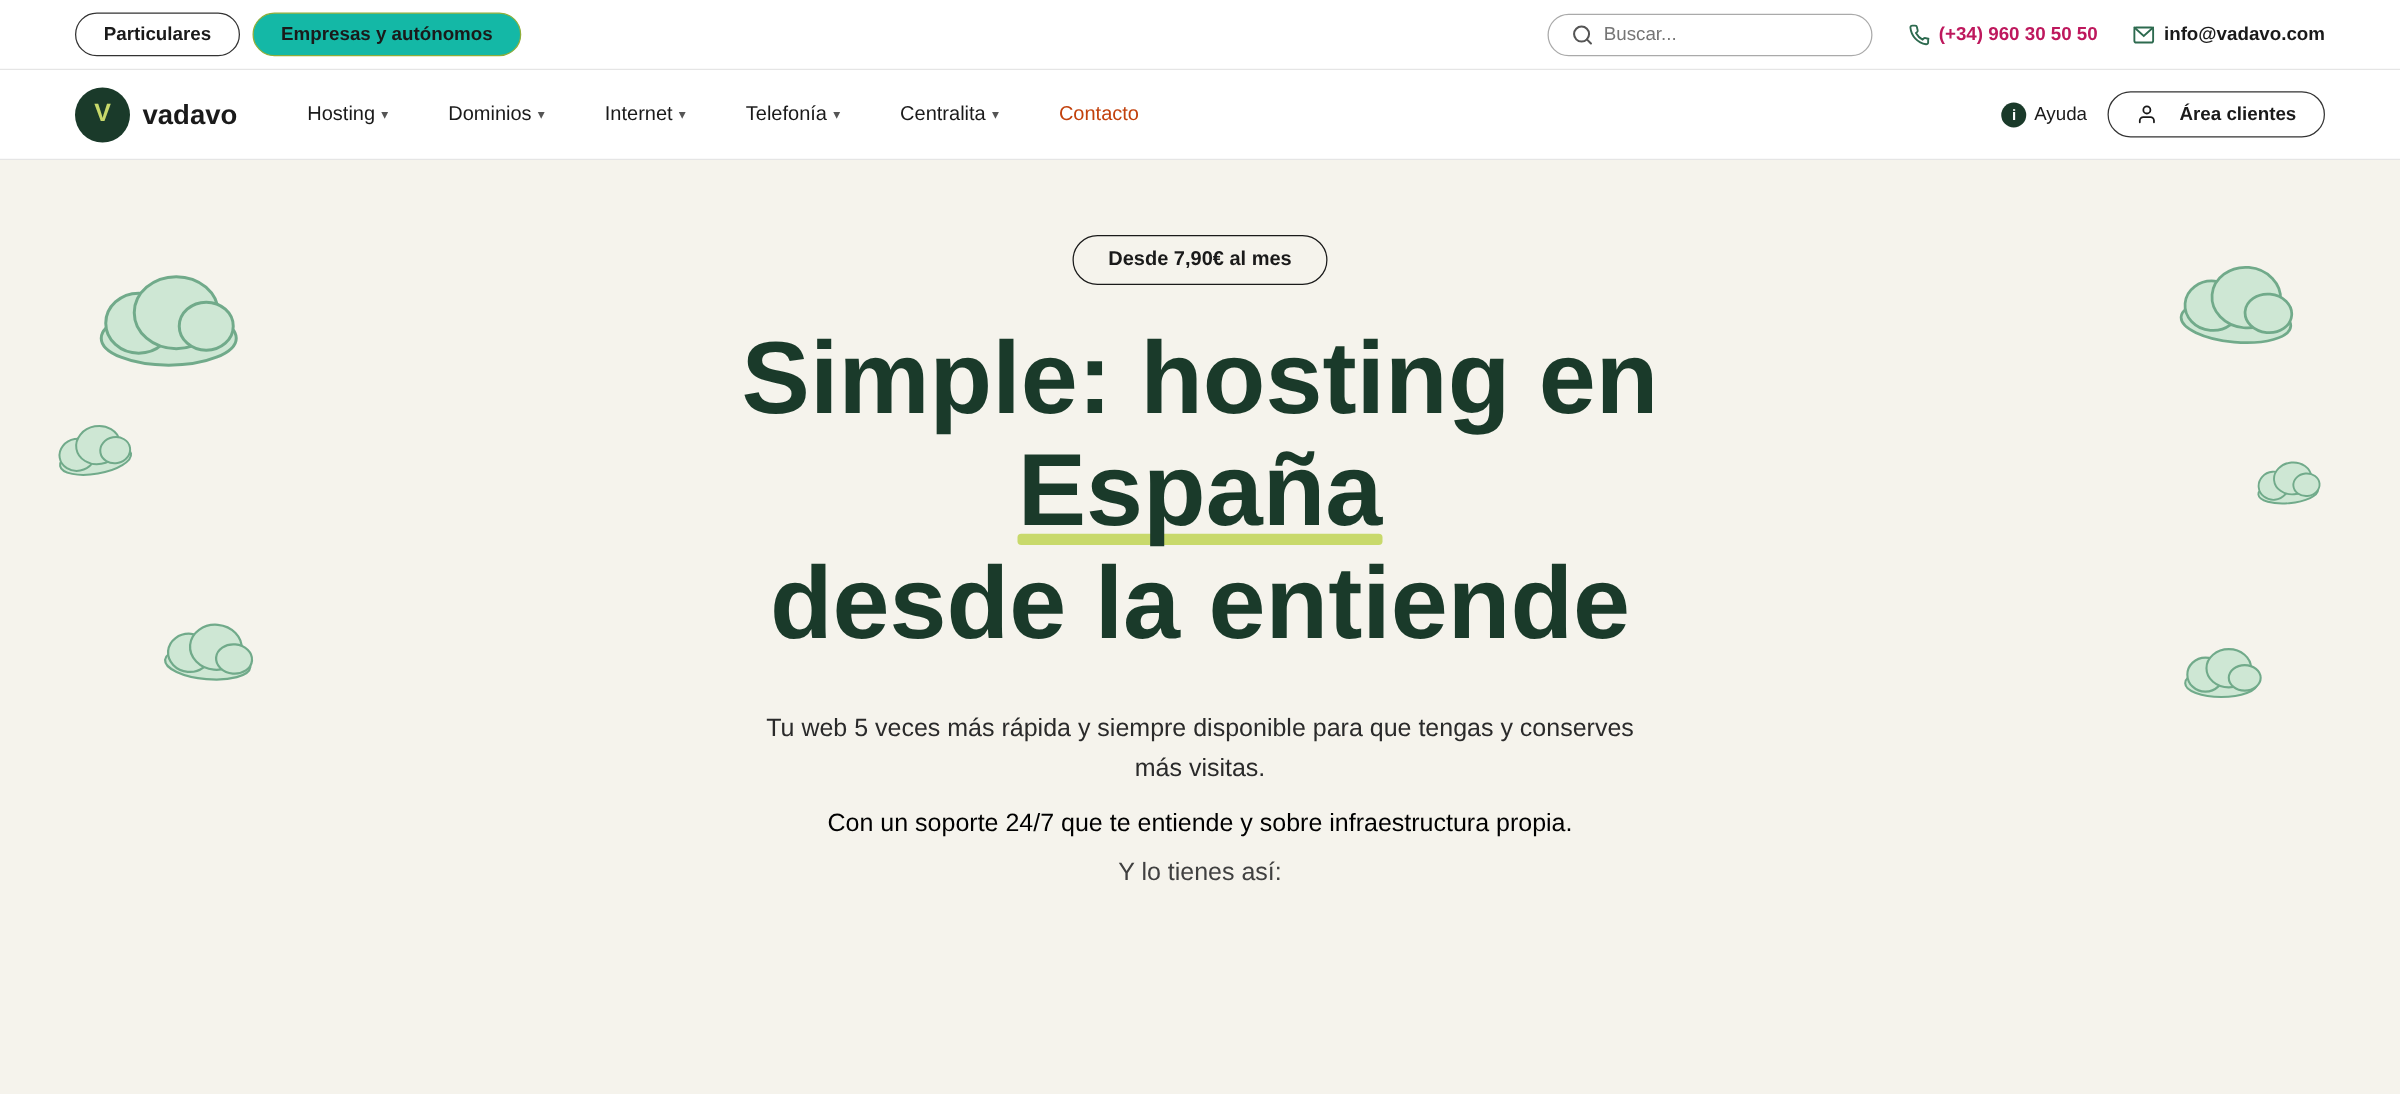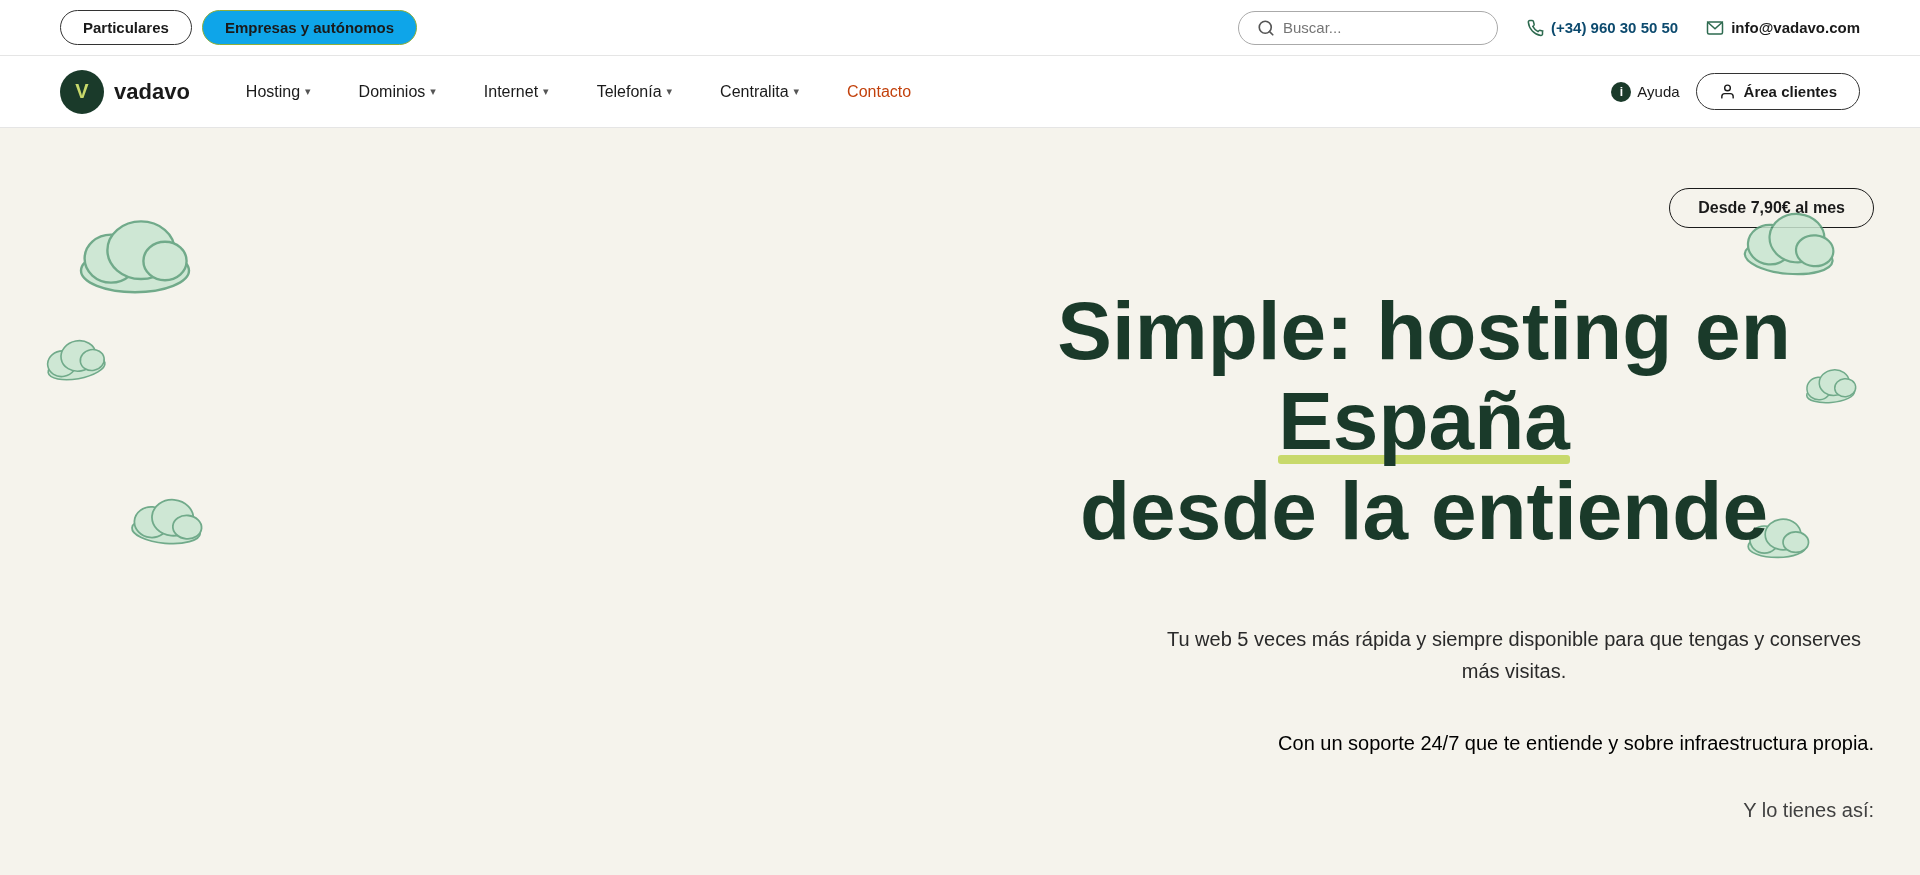--- a/index.html
+++ b/index.html
@@ -24,21 +24,21 @@
       background: transparent;
       border-radius: 50px;
       padding: 8px 22px;
       font-size: 15px;
       font-weight: 600;
       cursor: pointer;
       color: #1a1a1a;
     }
     .btn-empresas {
       border: 1.5px solid #8fae3a;
-      background: #0ea5e9;
+      background: #14b8a6;
       border-radius: 50px;
       padding: 8px 22px;
       font-size: 15px;
       font-weight: 700;
       cursor: pointer;
       color: #1a1a1a;
     }
     .top-bar-right {
       display: flex;
       align-items: center;
@@ -65,21 +65,21 @@
     .search-icon-svg {
       color: #555;
       flex-shrink: 0;
     }
     .contact-phone {
       display: flex;
       align-items: center;
       gap: 7px;
       font-size: 15px;
       font-weight: 600;
-      color: #0c4a6e;
+      color: #be185d;
     }
     .contact-email {
       display: flex;
       align-items: center;
       gap: 7px;
       font-size: 15px;
       font-weight: 600;
       color: #1a1a1a;
     }
     .phone-icon, .email-icon {
@@ -179,34 +179,33 @@
       border: 1.5px solid #333;
       background: transparent;
       border-radius: 50px;
       padding: 9px 22px;
       font-size: 15px;
       font-weight: 600;
       cursor: pointer;
       color: #1a1a1a;
       display: flex;
       align-items: center;
-      gap: 8px;
+      gap: 18px;
     }
 
     
     .hero {
       background: #f5f3ec;
       min-height: 620px;
       display: flex;
       flex-direction: column;
-      align-items: flex-end;
-      padding: 60px 46px 40px;
+      align-items: center;
+      padding: 60px 64px 40px;
       position: relative;
       overflow: hidden;
-      gap: 28px;
     }
     .price-badge {
       border: 1.5px solid #1a1a1a;
       border-radius: 50px;
       padding: 10px 28px;
       font-size: 16px;
       font-weight: 600;
       color: #1a1a1a;
       background: transparent;
       margin-bottom: 30px;

